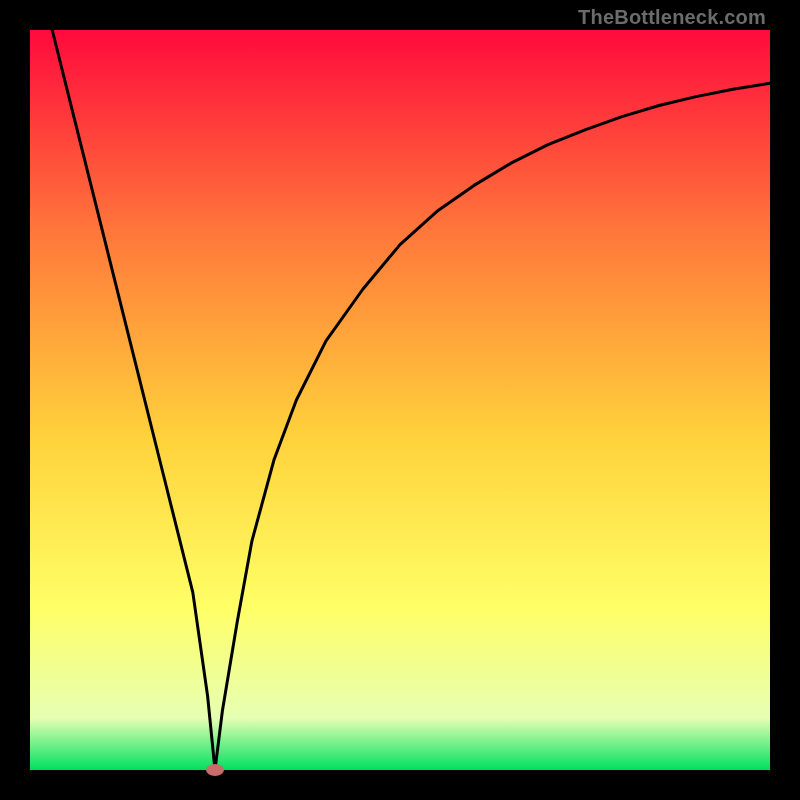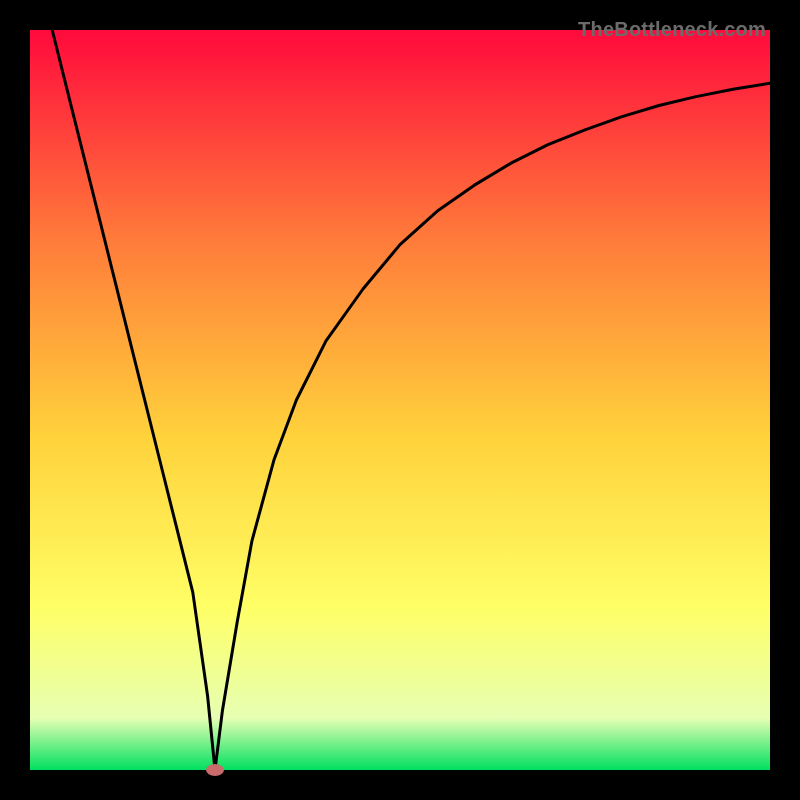--- a/index.html
+++ b/index.html
@@ -21,21 +21,21 @@
   }
   .plot-area {
     position: absolute;
     left: 0;
     top: 0;
     width: 740px;
     height: 740px;
   }
   .watermark {
     position: absolute;
-    top: 18px;
+    top: 6px;
     right: 34px;
     font-size: 20px;
     font-weight: 600;
     color: #6b6b6b;
     letter-spacing: 0.2px;
     z-index: 5;
   }
   .marker {
     position: absolute;
     width: 18px;

